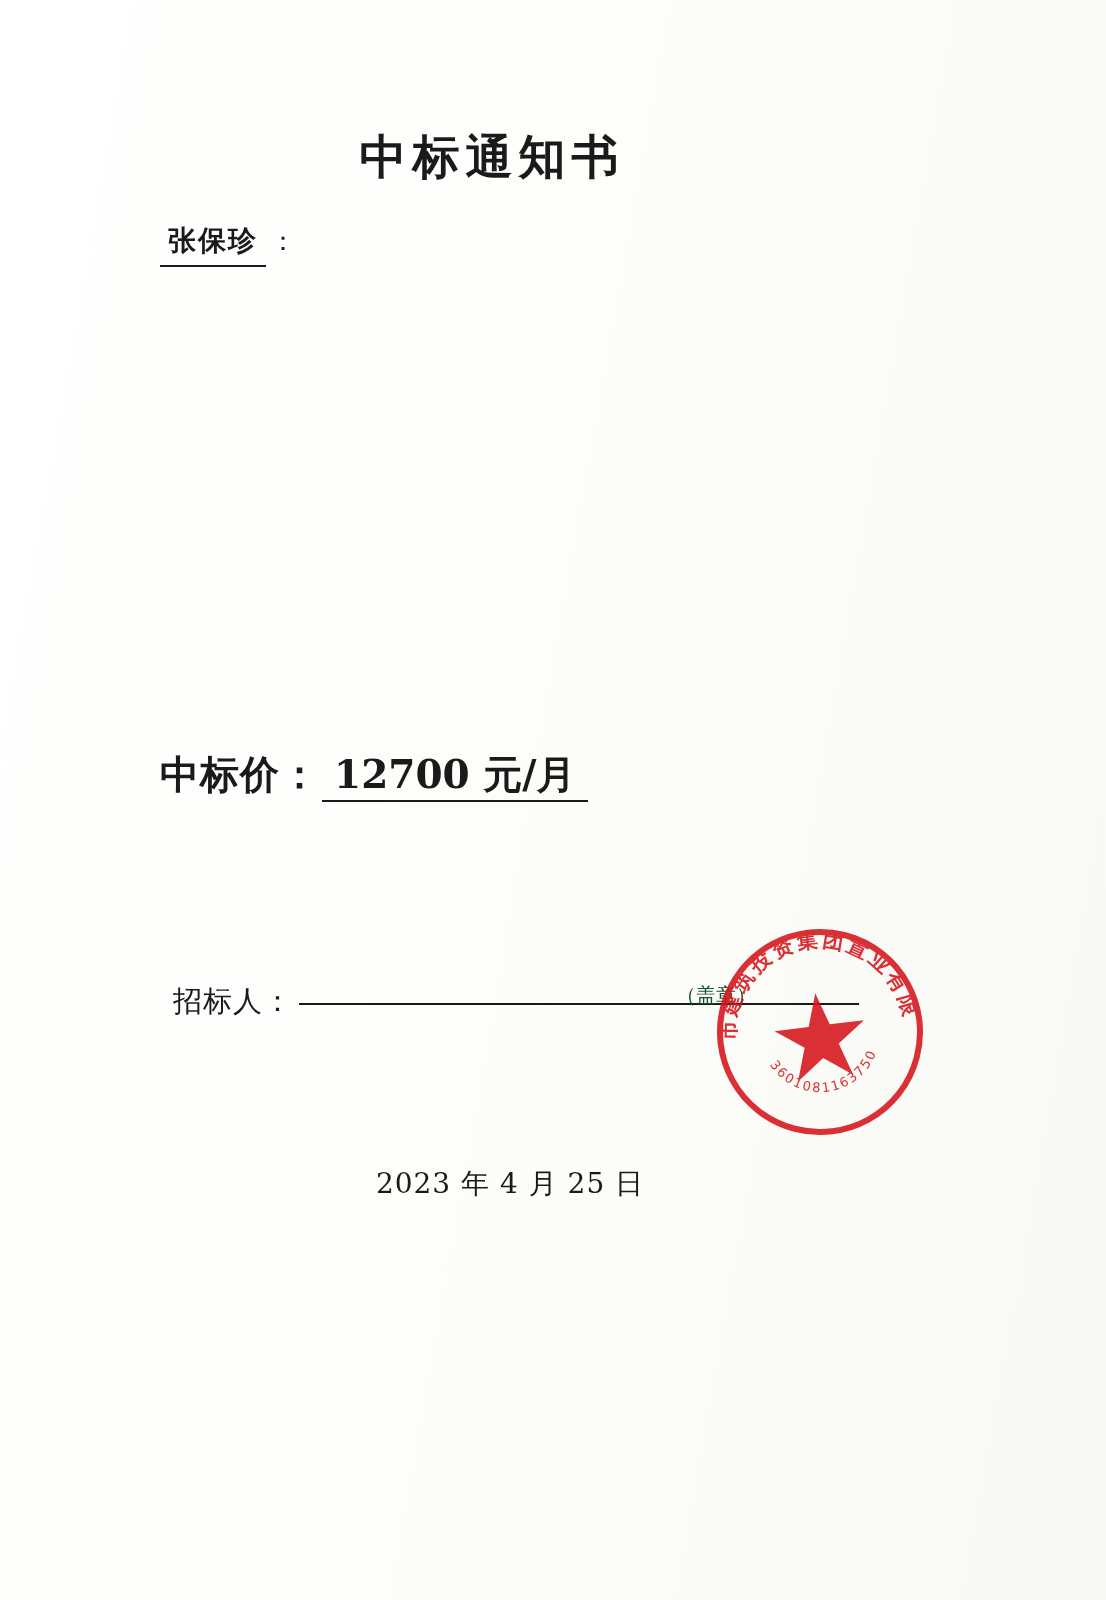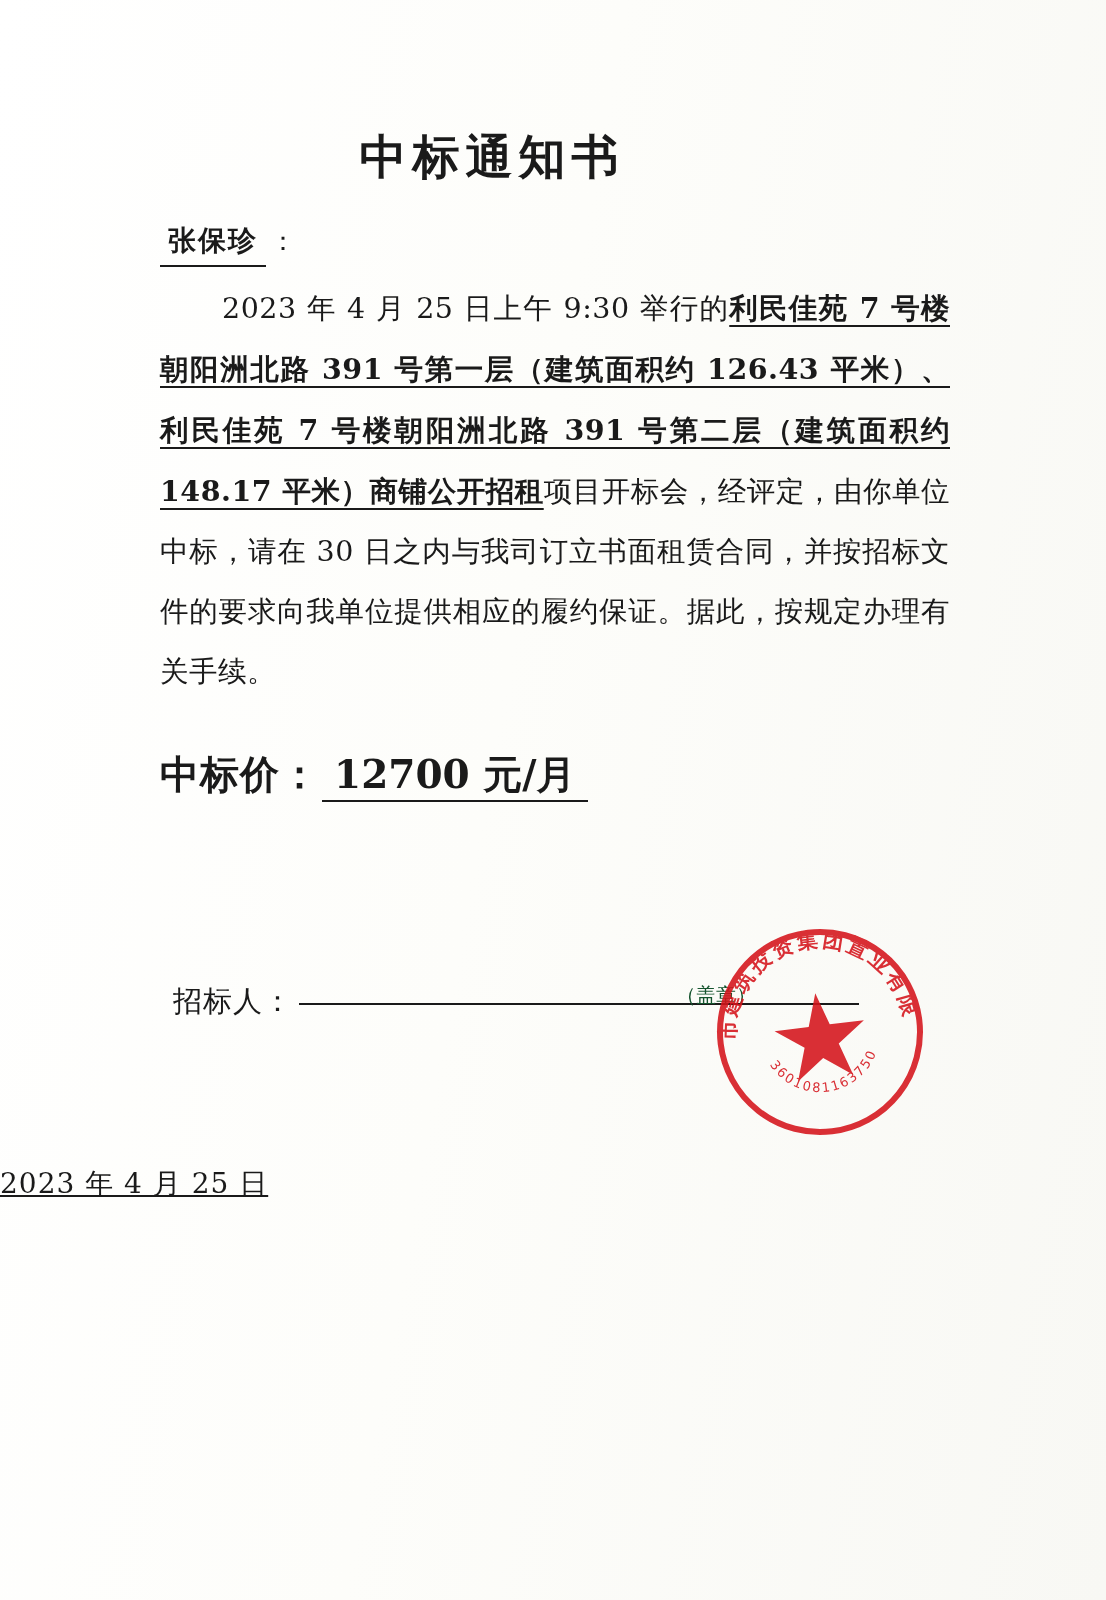--- a/index.html
+++ b/index.html
@@ -127,25 +127,24 @@
     font-size: 20px;
     color: #14532d;
     font-family: "DejaVu Serif", "Liberation Serif", serif;
   }
 
   .date-row {
     position: absolute;
     top: 1165px;
     left: 0;
     width: 1020px;
-    text-align: left;
+    text-align: center;
     font-size: 28px;
     font-family: "DejaVu Serif", "Liberation Serif", serif;
     letter-spacing: 1px;
-    text-decoration: underline;
   }
 
   
   .seal {
     position: absolute;
     left: 713px;
     top: 925px;
     width: 214px;
     height: 214px;
     transform: rotate(-7deg);
@@ -158,23 +157,20 @@
 
 <div class="page">
   <div class="doc">
 
     <div class="title">中标通知书</div>
 
     <div class="salutation">
       <span class="name">张保珍</span><span class="colon">：</span>
     </div>
 
-    <div class="body-block">
-      <span class="indent"></span><span>2023 年 4 月 25 日上午 9:30 举行的</span><span class="subject">利民佳苑 7 号楼朝阳洲北路 391 号第一层（建筑面积约 126.43 平米）、利民佳苑 7 号楼朝阳洲北路 391 号第二层（建筑面积约 148.17 平米）商铺公开招租</span><span>项目开标会，经评定，由你单位中标，请在 30 日之内与我司订立书面租赁合同，并按招标文件的要求向我单位提供相应的履约保证。据此，按规定办理有关手续。</span>
-    </div>
 
     <div class="price-row">
       <span class="label">中标价：</span><span class="value">12700 元/月</span>
     </div>
 
     <div class="signer-row">
       <span class="label">招标人：</span><span class="signer-line"></span>
     </div>
 
     <div class="seal-note">（盖章）</div>

